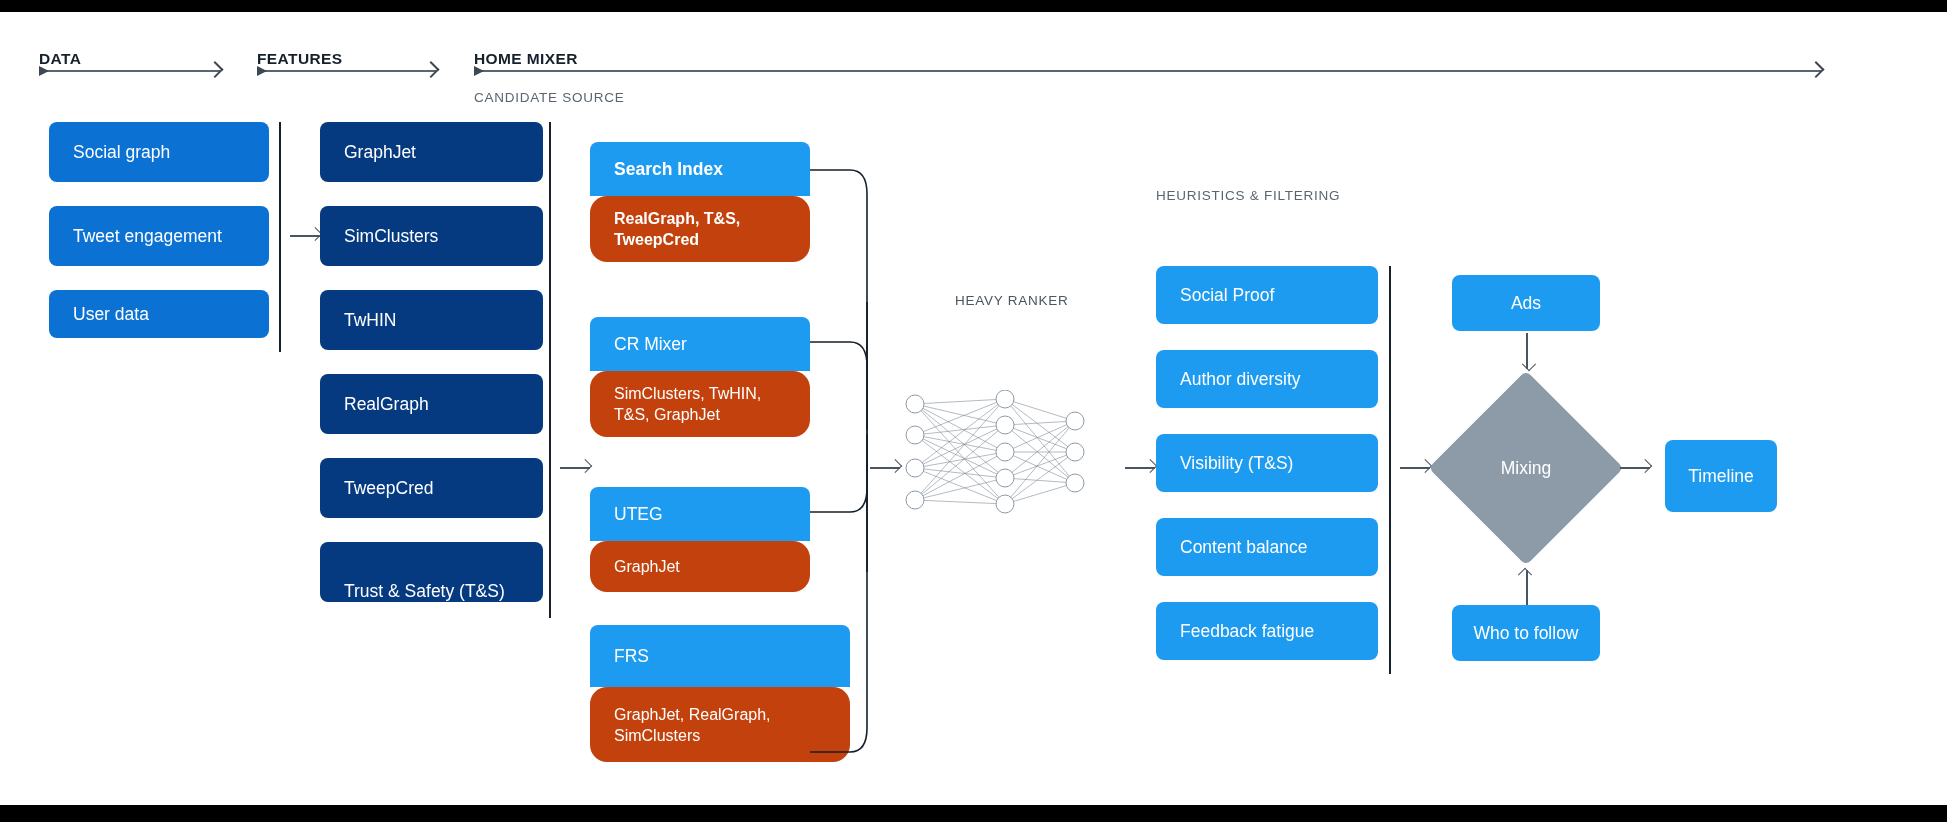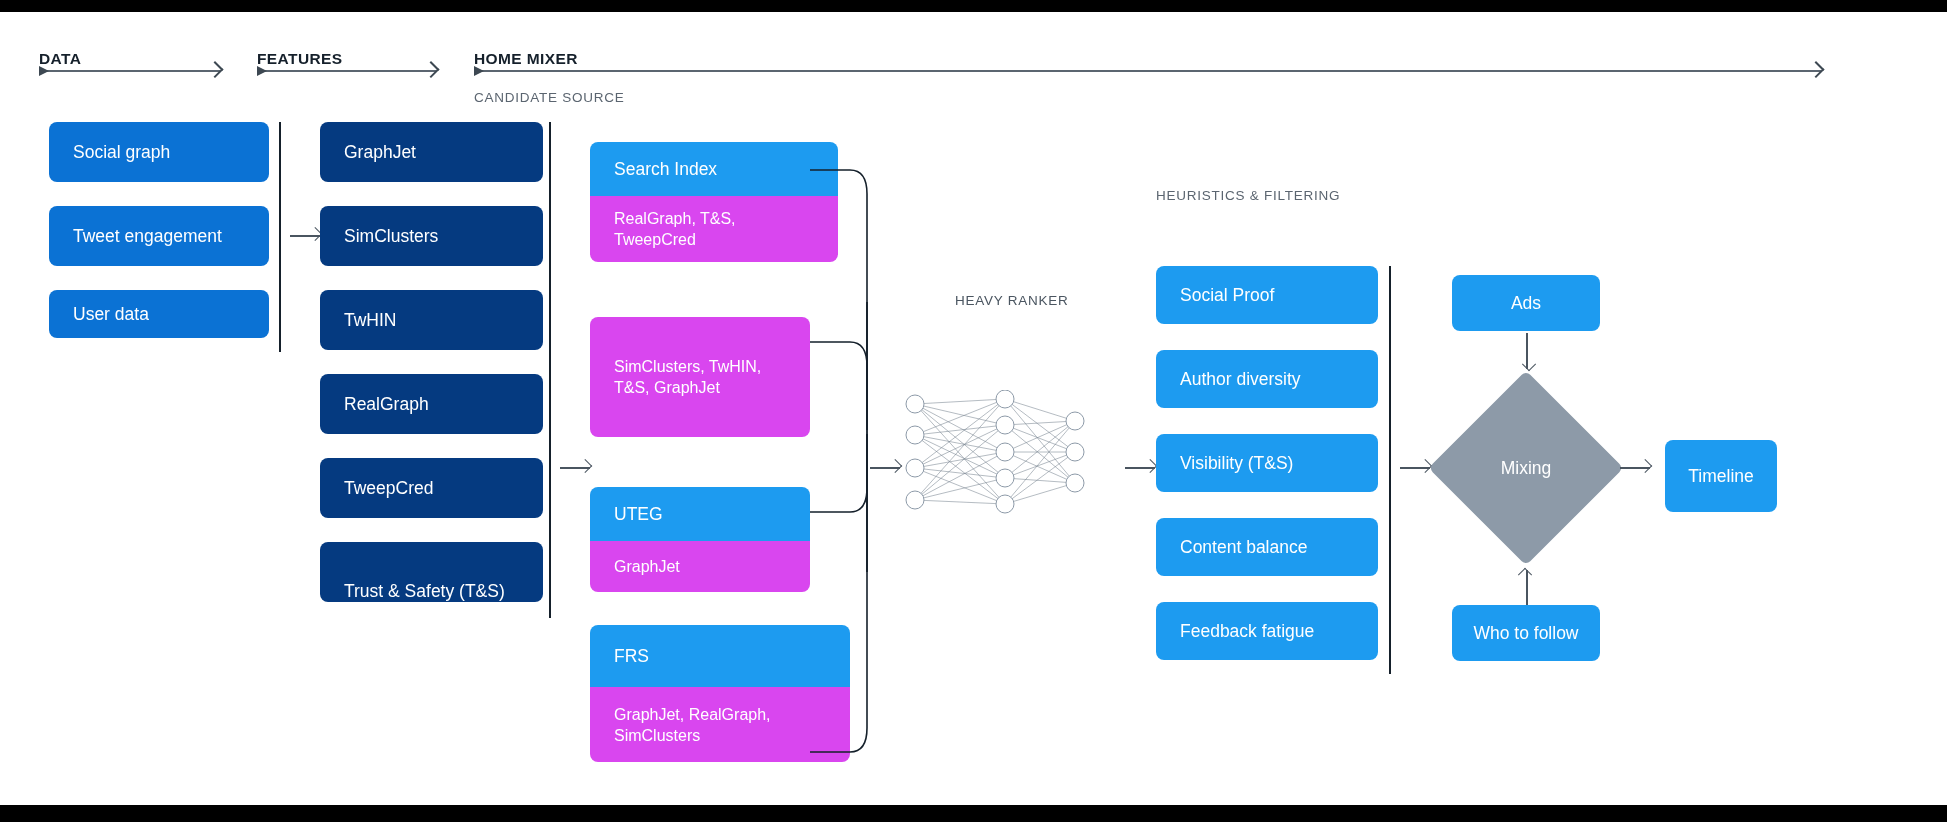--- a/index.html
+++ b/index.html
@@ -104,31 +104,32 @@
   .cs-title {
     background: #1d9bf0;
     color: #ffffff;
     font-size: 17.5px;
     display: flex;
     align-items: center;
     padding-left: 24px;
     box-sizing: border-box;
   }
   .cs-sub {
-    background: #d946ef;
+    background: #c2410c;
     color: #ffffff;
     font-size: 16px;
     line-height: 21px;
     display: flex;
     align-items: center;
     padding-left: 24px;
     padding-right: 10px;
     box-sizing: border-box;
     flex: 1 1 auto;
     white-space: pre-line;
+    border-radius: 17px;
   }
 
   
   .vrule {
     position: absolute;
     width: 2px;
     background: #15202b;
   }
 
   
@@ -250,27 +251,28 @@
       <span>TweepCred</span>
     </div>
     <div class="box feature" style="left:320px; top:530px; width:223px; height:60px;align-items:flex-end;">
       <span>Trust &amp; Safety (T&amp;S)</span>
     </div>
 
     <div class="vrule" style="left:549px; top:110px; height:496px;"></div>
 
     <div class="harrow" style="left:560px; top:455px; width:30px;"></div>
 
-    <div class="cs-card" style="left:590px; top:130px; width:248px; height:120px;">
+    <div class="cs-card" style="left:590px; top:130px; width:220px; height:120px;font-weight:bold;">
       <div class="cs-title" style="height:54px;">Search Index</div>
       <div class="cs-sub">RealGraph, T&amp;S,
 TweepCred</div>
     </div>
 
     <div class="cs-card" style="left:590px; top:305px; width:220px; height:120px;">
+      <div class="cs-title" style="height:54px;">CR Mixer</div>
       <div class="cs-sub">SimClusters, TwHIN,
 T&amp;S, GraphJet</div>
     </div>
 
     <div class="cs-card" style="left:590px; top:475px; width:220px; height:105px;">
       <div class="cs-title" style="height:54px;">UTEG</div>
       <div class="cs-sub">GraphJet</div>
     </div>
 
     <div class="cs-card" style="left:590px; top:613px; width:260px; height:137px;">

